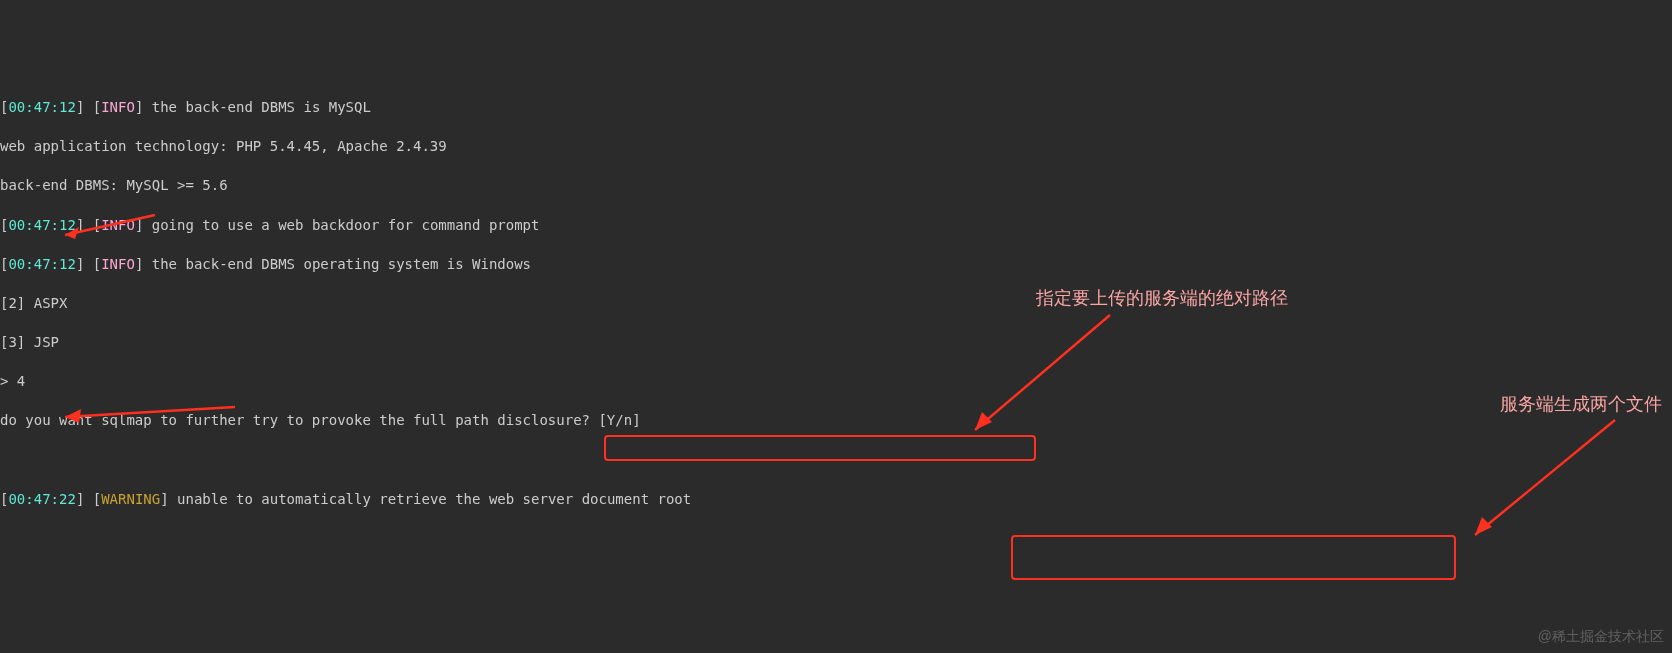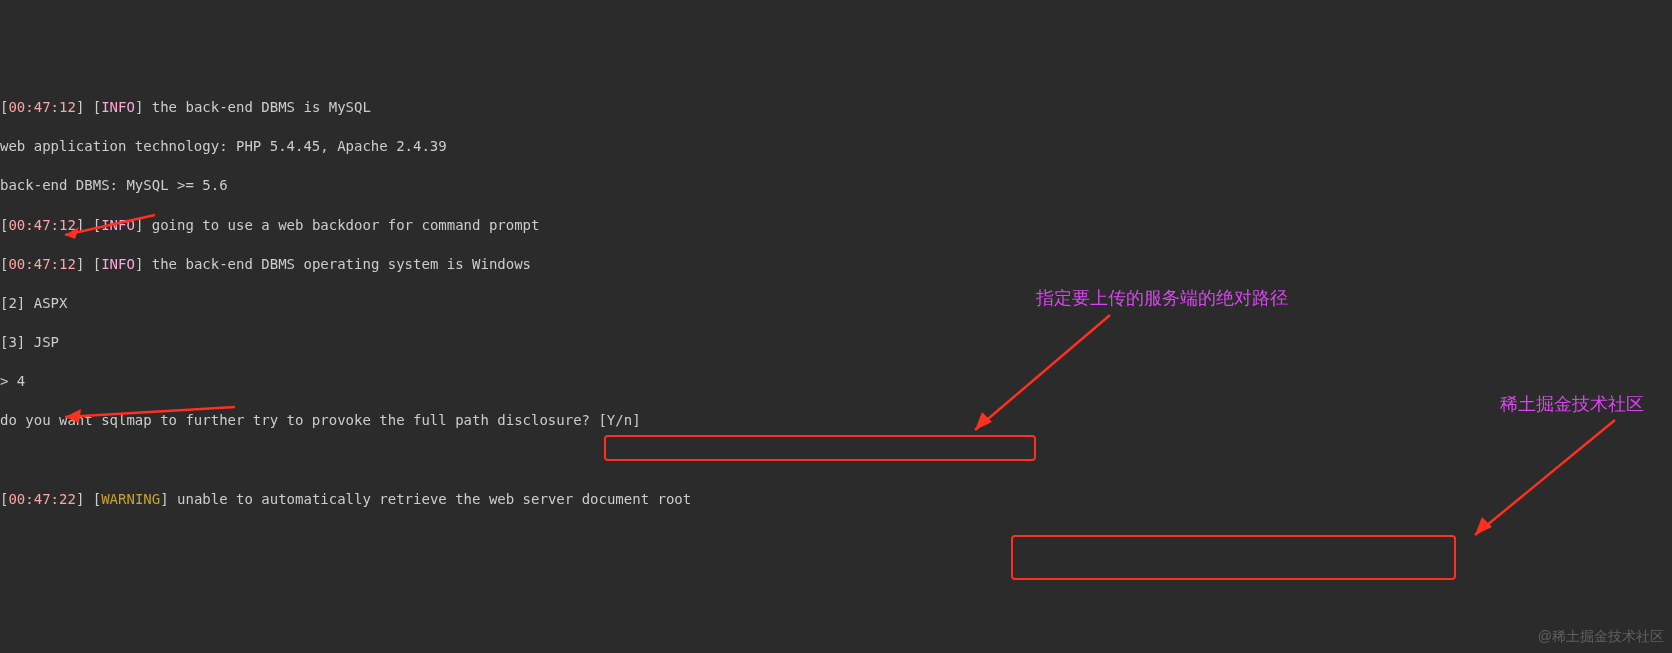--- a/index.html
+++ b/index.html
@@ -13,28 +13,28 @@
     width: 1672px;
     height: 653px;
     overflow: hidden;
     position: relative;
     white-space: pre;
   }
   .terminal {
     padding: 0px 0 0 0;
   }
   .line { display: block; }
-  .ts { color: #fca5a5; }
+  .ts { color: #5eead4; }
   .info { color: #f9a8d4; }
   .warning { color: #c9a22e; }
   .txt { color: #cccccc; }
   .brk { color: #cccccc; }
   .annotation {
     position: absolute;
-    color: #d946ef;
+    color: #fca5a5;
     font-family: 'Microsoft YaHei', sans-serif;
     font-size: 18px;
     font-weight: normal;
     white-space: nowrap;
   }
   .redbox {
     position: absolute;
     border: 2px solid #ff3020;
     border-radius: 4px;
     background: transparent;
@@ -87,21 +87,21 @@
 
 
 </div>
 
 
 <div class="redbox" style="left:604px; top:435px; width:428px; height:22px;"></div>
 <div class="redbox" style="left:1011px; top:535px; width:441px; height:41px;"></div>
 
 
 <div class="annotation" style="left:1036px; top:286px;">指定要上传的服务端的绝对路径</div>
-<div class="annotation" style="left:1500px; top:392px;">稀土掘金技术社区</div>
+<div class="annotation" style="left:1500px; top:392px;">服务端生成两个文件</div>
 
 
 <svg class="arrow" style="left:45px; top:205px; width:120px; height:40px;" viewBox="0 0 120 40">
   <line x1="110" y1="10" x2="20" y2="30"></line>
   <polygon points="20,30 34,22 30,34"></polygon>
 </svg>
 
 <svg class="arrow" style="left:45px; top:397px; width:200px; height:30px;" viewBox="0 0 200 30">
   <line x1="190" y1="10" x2="20" y2="20"></line>
   <polygon points="20,20 36,12 34,26"></polygon>

